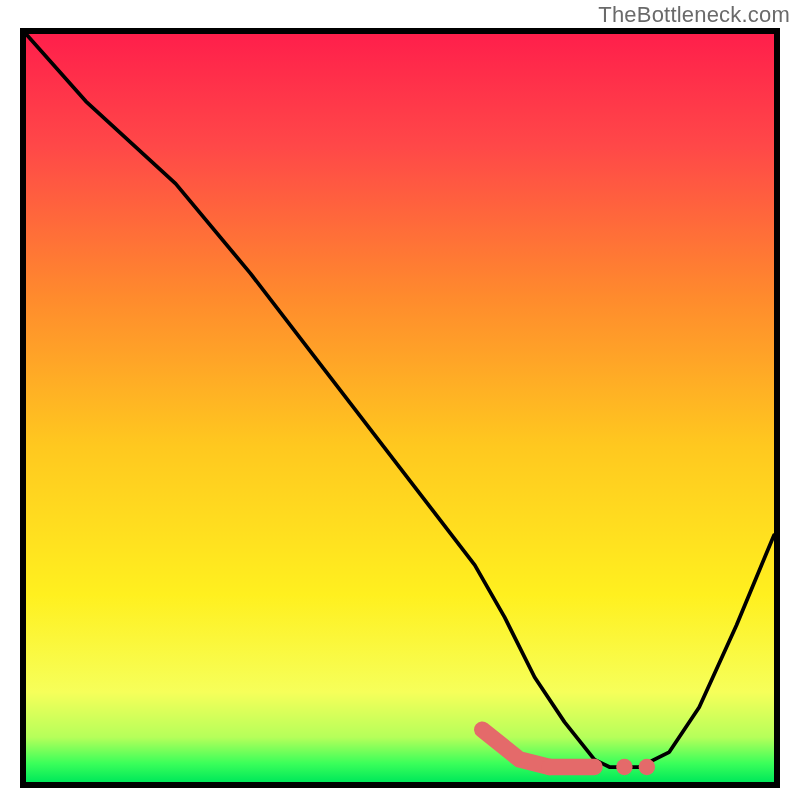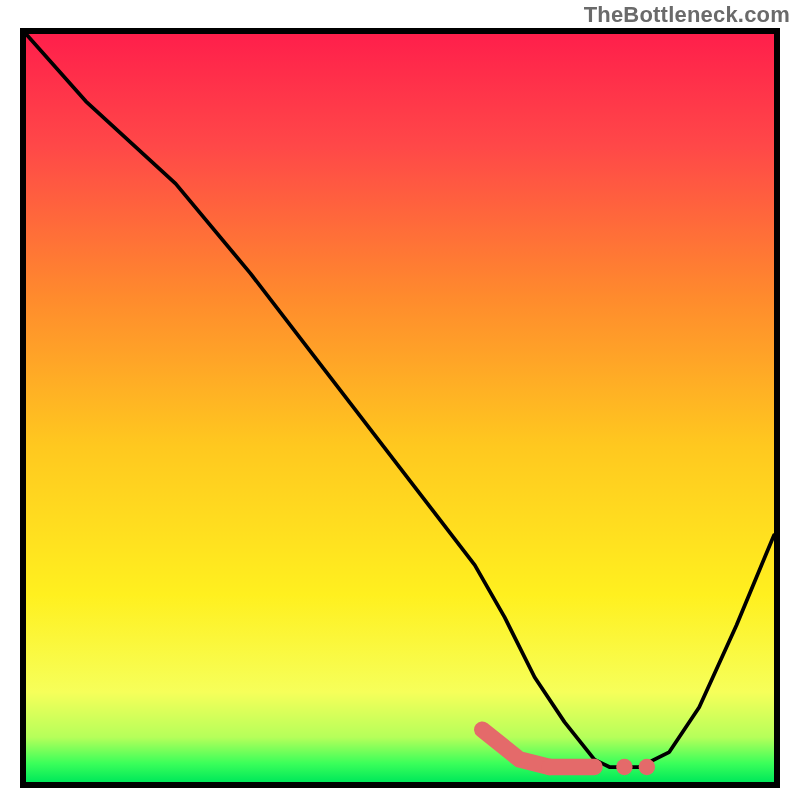--- a/index.html
+++ b/index.html
@@ -13,21 +13,21 @@
   .wrap {
     position: relative;
     width: 800px;
     height: 800px;
   }
   .watermark {
     position: absolute;
     top: 2px;
     right: 10px;
     font-size: 22px;
-    font-weight: bold;
+    font-weight: normal;
     color: #6a6a6a;
     letter-spacing: 0.2px;
     z-index: 10;
   }
   .plot-frame {
     position: absolute;
     left: 20px;
     top: 28px;
     width: 760px;
     height: 760px;

